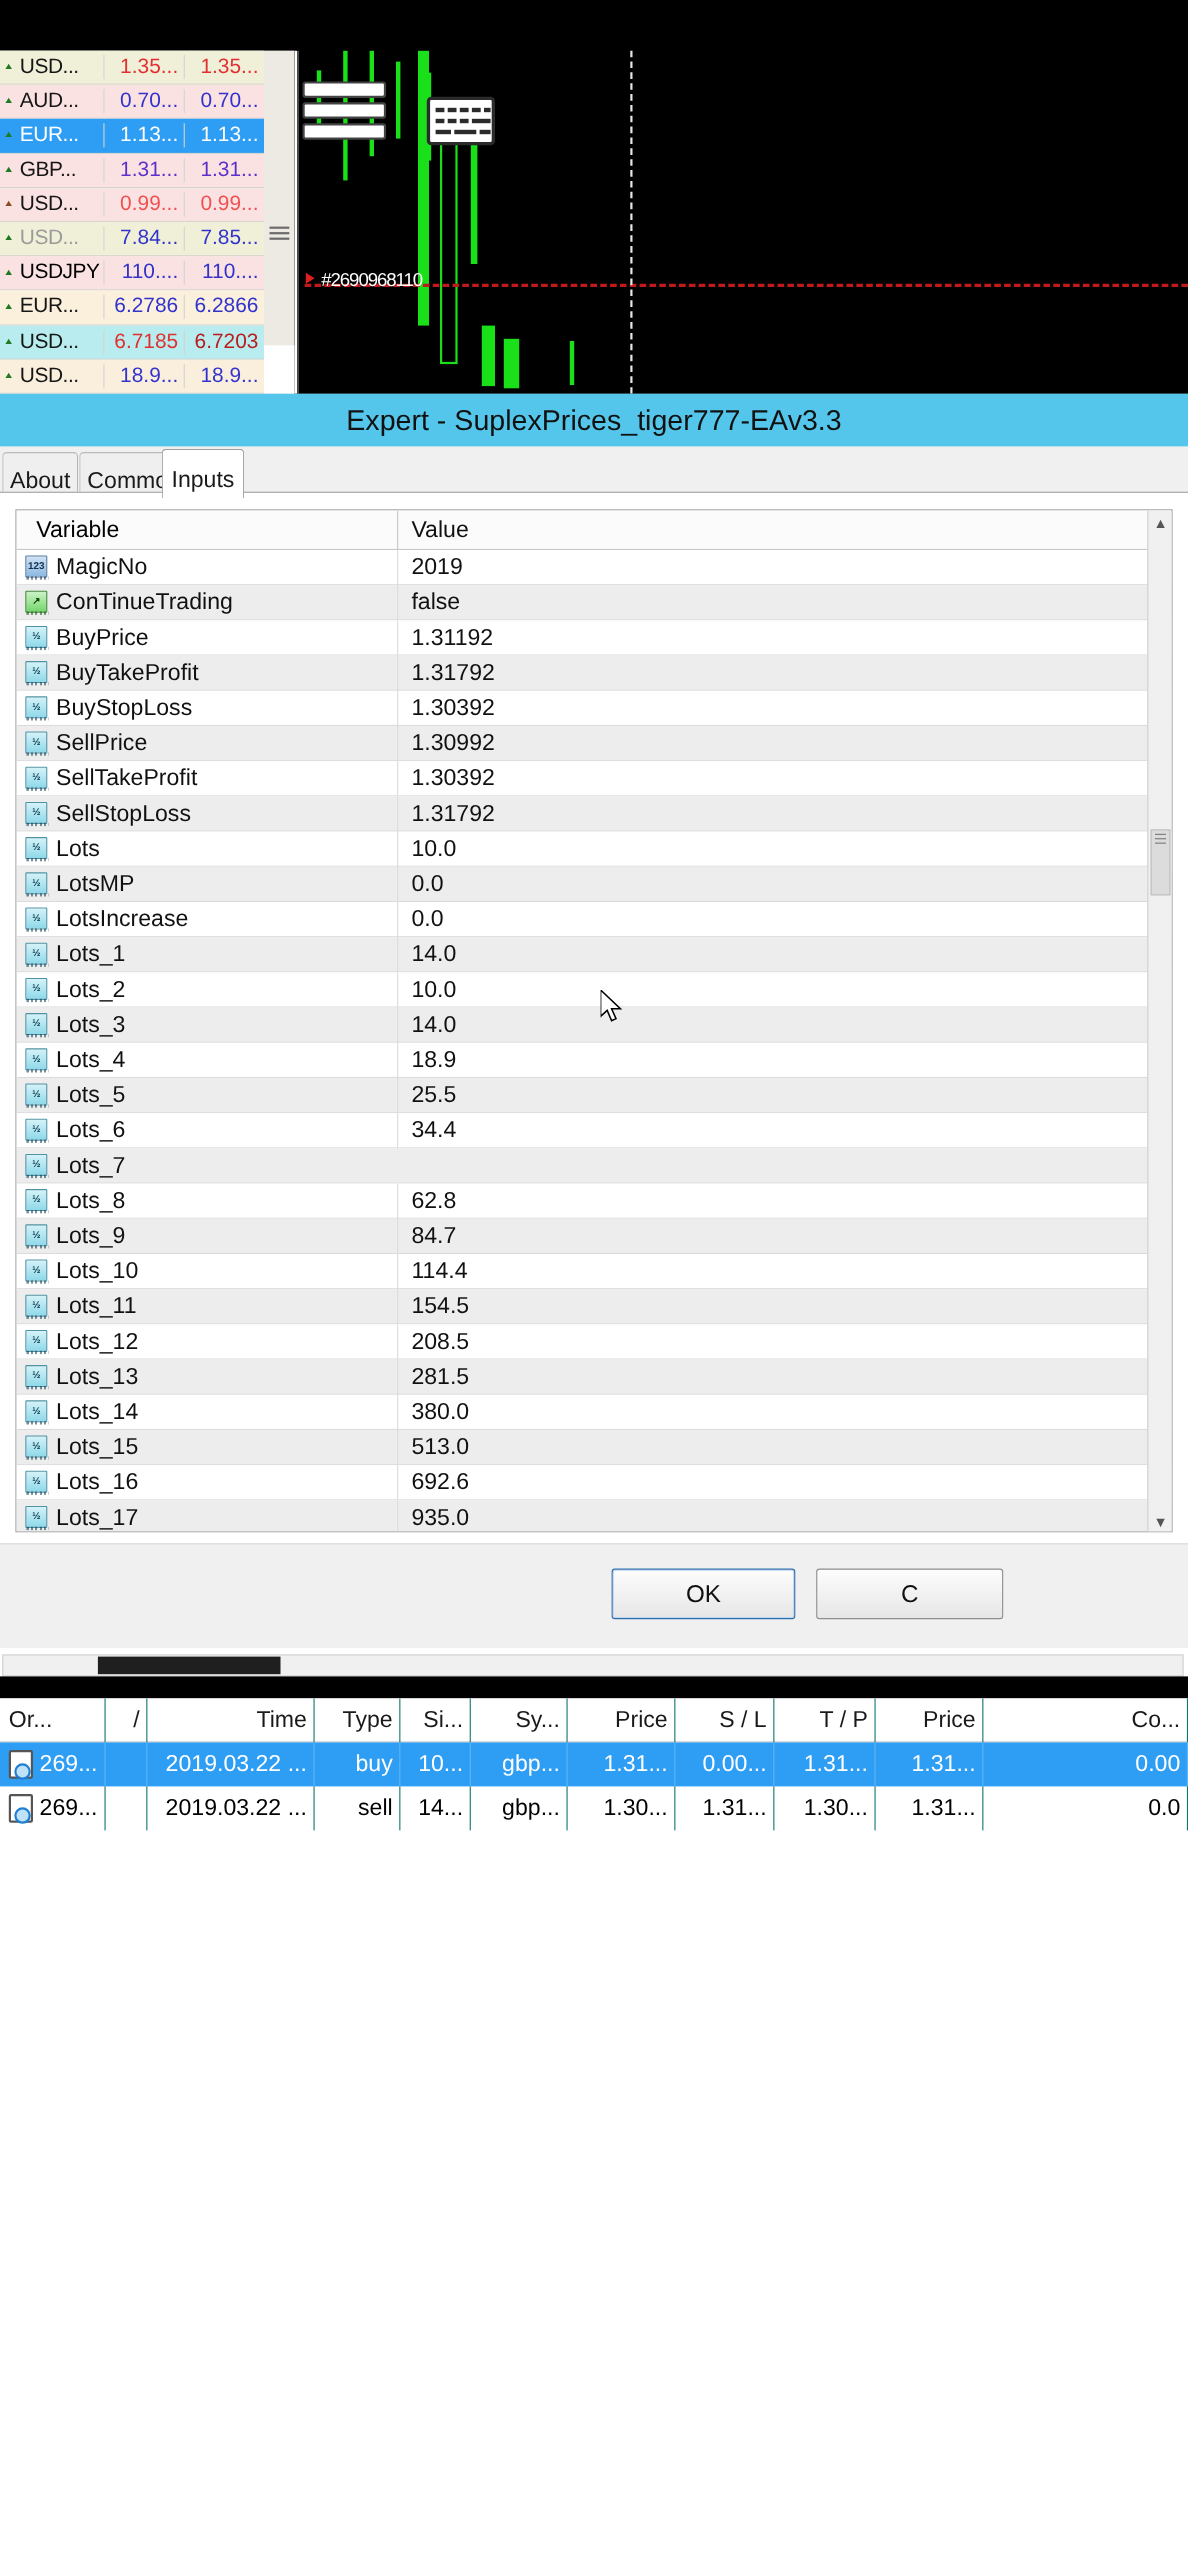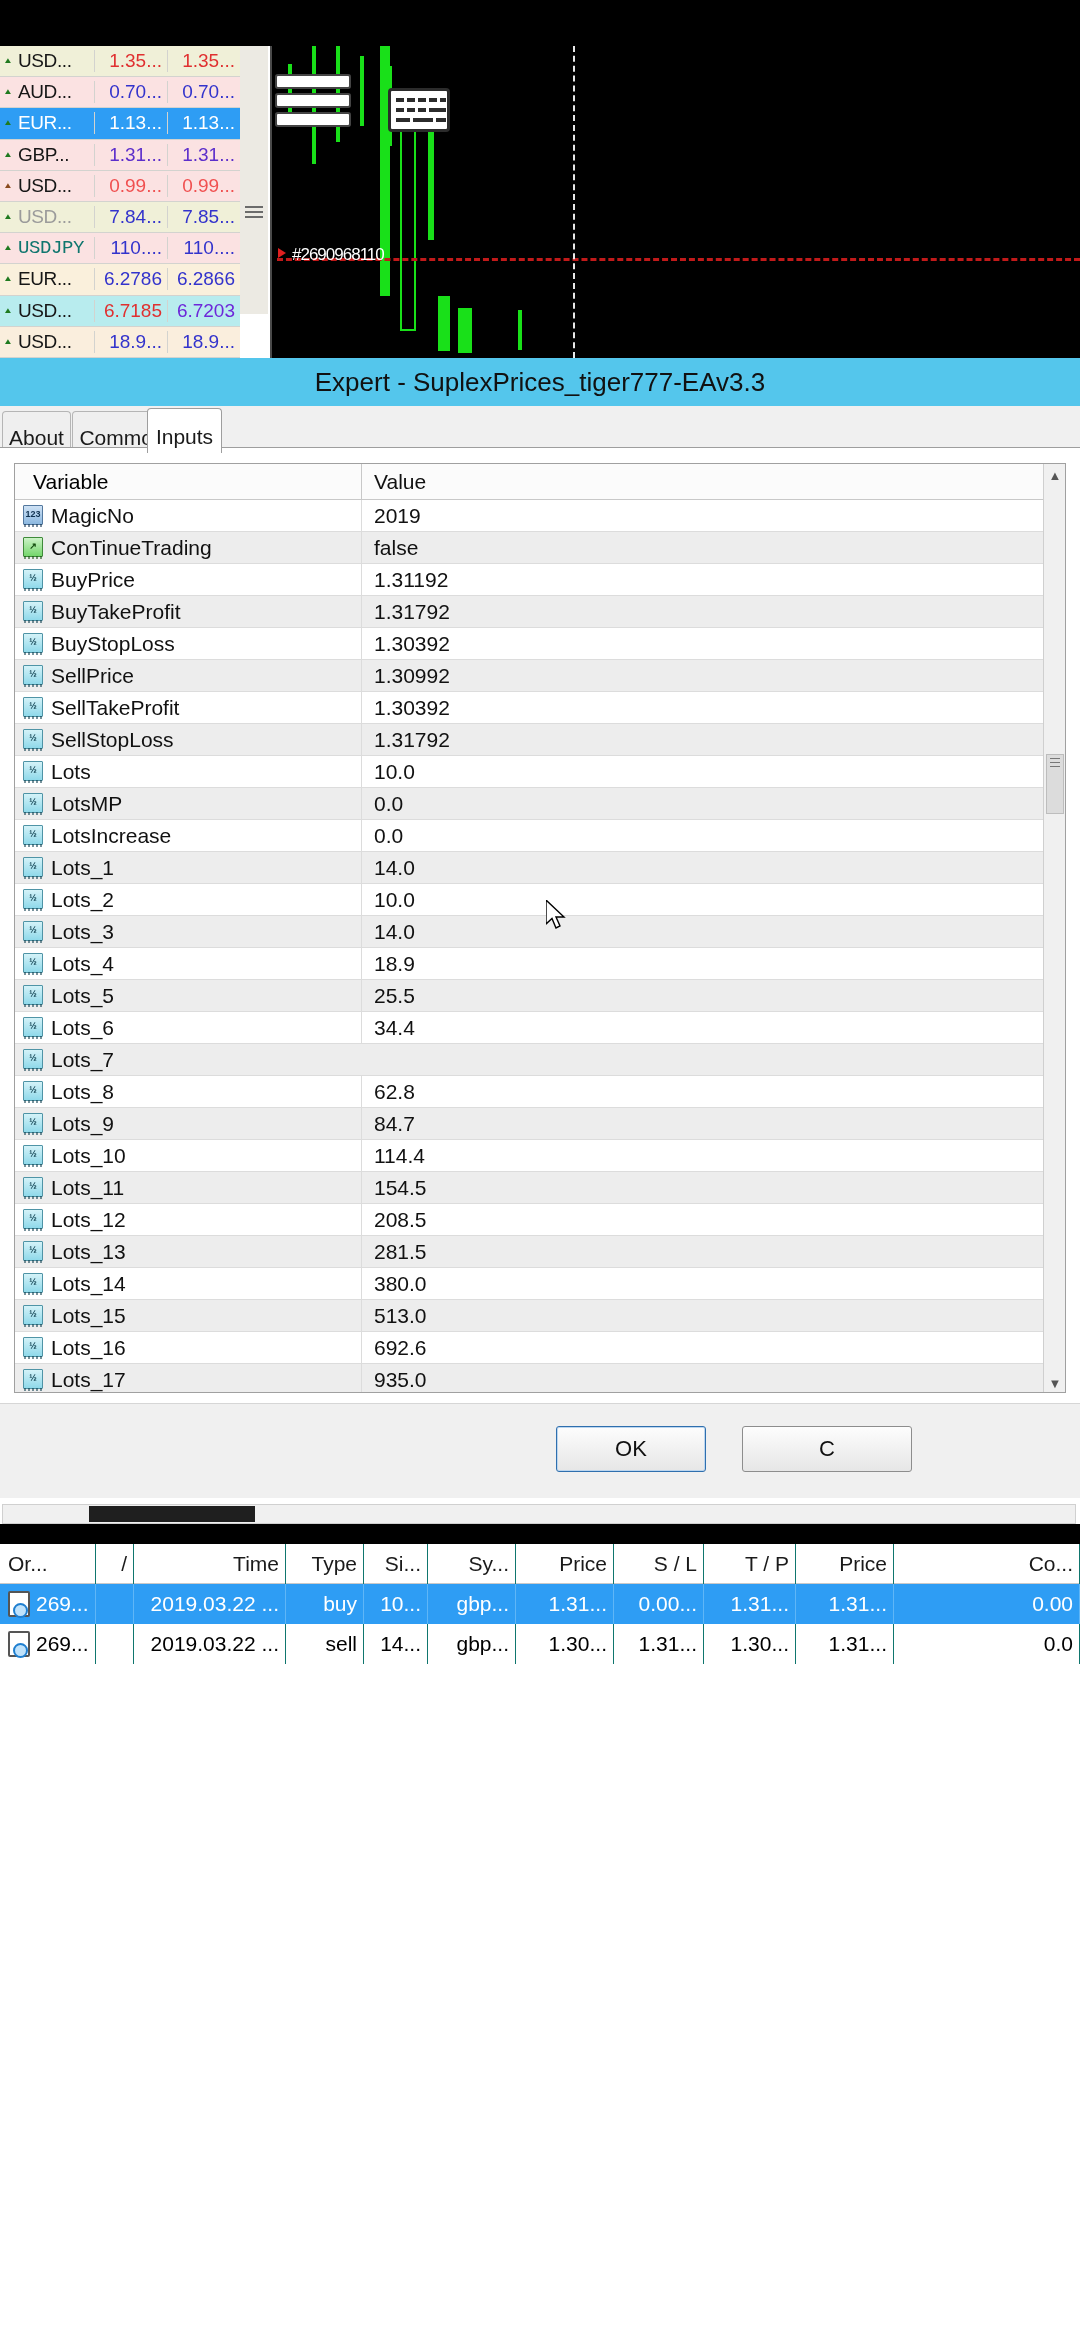--- a/index.html
+++ b/index.html
@@ -151,21 +151,21 @@
   #grid-sb .thumb { position:absolute; left:2px; top:290px; width:18px; height:60px;
      background:#dcdcdc; border:1px solid #bdbdbd; }
   #grid-sb .thumb i { display:block; width:10px; height:1px; background:#777; margin:3px auto; }
 
   
   #btnbar { position:absolute; left:0; top:1045px; width:1080px; height:95px; background:#f0f0f0;
      border-top:1px solid #d6d6d6; }
   .dbtn { position:absolute; top:22px; height:46px;
      background:linear-gradient(#fdfdfd,#e6e6e6); border:1px solid #8d8d8d; border-radius:3px;
      display:flex;align-items:center;justify-content:center; font-size:22px; color:#111; }
-  #btn-ok { left:556px; width:150px; border-color:#2f6fae; box-shadow:0 0 0 1px #bcd6ef inset; }
+  #btn-ok { left:556px; width:167px; border-color:#2f6fae; box-shadow:0 0 0 1px #bcd6ef inset; }
   #btn-cancel { left:742px; width:170px; }
 
   
   #terminal { position:absolute; left:0; top:1498px; width:1080px; height:842px; background:#fff; }
 
   #term-gap { position:absolute; left:0; top:0; width:1080px; height:46px; background:#fff; }
   #hsb { position:absolute; left:2px; top:6px; width:1074px; height:20px; background:#f0f0f0;
      border:1px solid #d0d0d0; }
   #hsb .thumb { position:absolute; left:86px; top:1px; width:166px; height:16px;
      background:#1f1f1f; }
@@ -239,35 +239,35 @@
         <span class="mw-ask" style="color: rgb(240, 80, 80);">0.99...</span>
       </div>
       <div class="mw-row" style="background: rgb(240, 240, 216);">
         <span class="mw-arrow" style="color: rgb(31, 122, 31); transform: scaleY(0.8);">▲</span>
         <span class="mw-sym" style="color: rgb(155, 155, 155);">USD...</span>
         <span class="mw-bid" style="color: rgb(51, 51, 204);">7.84...</span>
         <span class="mw-ask" style="color: rgb(51, 51, 204);">7.85...</span>
       </div>
       <div class="mw-row" style="background: rgb(251, 226, 226);">
         <span class="mw-arrow" style="color: rgb(31, 122, 31); transform: scaleY(0.8);">▲</span>
-        <span class="mw-sym" style="color: #0f766e; font-family: Liberation Mono, monospace;">USDJPY</span>
+        <span class="mw-sym" style="color: #000000;">USDJPY</span>
         <span class="mw-bid" style="color: rgb(51, 51, 204);">110....</span>
         <span class="mw-ask" style="color: rgb(51, 51, 204);">110....</span>
       </div>
       <div class="mw-row" style="background: rgb(250, 240, 220);">
         <span class="mw-arrow" style="color: rgb(31, 122, 31); transform: scaleY(0.8);">▲</span>
         <span class="mw-sym" style="color: rgb(22, 22, 22);">EUR...</span>
         <span class="mw-bid" style="color: rgb(51, 51, 204);">6.2786</span>
         <span class="mw-ask" style="color: rgb(51, 51, 204);">6.2866</span>
       </div>
       <div class="mw-row" style="background: rgb(184, 236, 238);">
         <span class="mw-arrow" style="color: rgb(31, 122, 31); transform: scaleY(0.8);">▲</span>
         <span class="mw-sym" style="color: rgb(22, 22, 22);">USD...</span>
         <span class="mw-bid" style="color: rgb(224, 48, 48);">6.7185</span>
-        <span class="mw-ask" style="color: #6d28d9;">6.7203</span>
+        <span class="mw-ask" style="color: #b91c1c;">6.7203</span>
       </div>
       <div class="mw-row" style="background: rgb(250, 238, 221);">
         <span class="mw-arrow" style="color: rgb(31, 122, 31); transform: scaleY(0.8);">▲</span>
         <span class="mw-sym" style="color: rgb(22, 22, 22);">USD...</span>
         <span class="mw-bid" style="color: rgb(51, 51, 204);">18.9...</span>
         <span class="mw-ask" style="color: rgb(51, 51, 204);">18.9...</span>
       </div>
     </div>
 
   <div id="mw-split">

